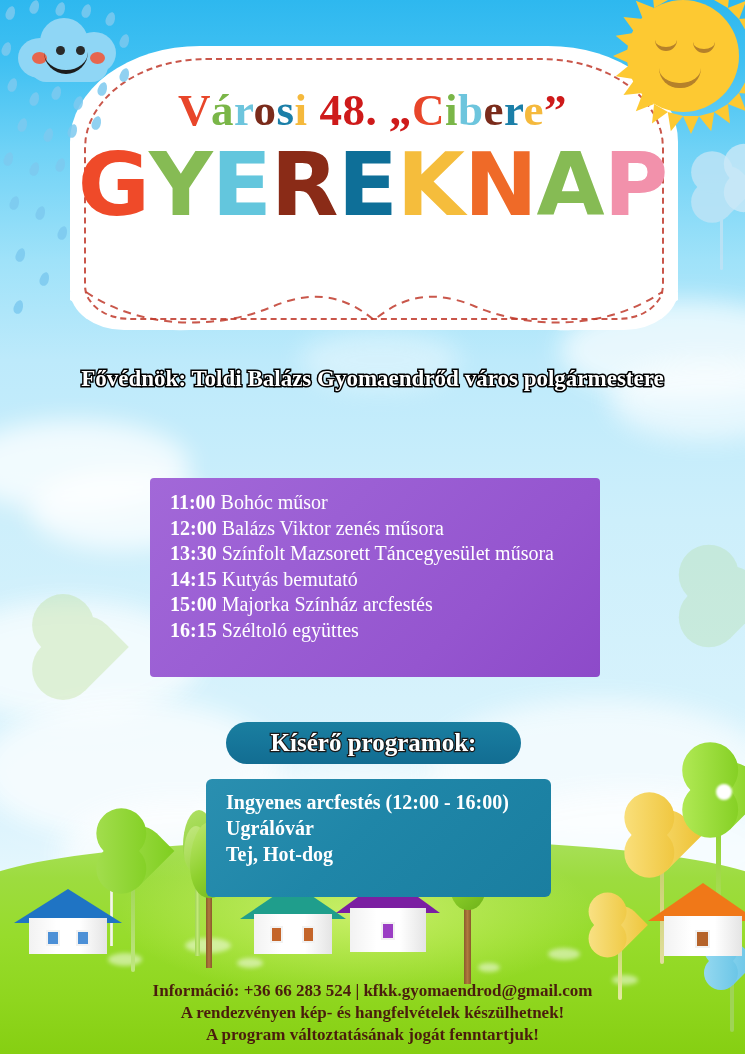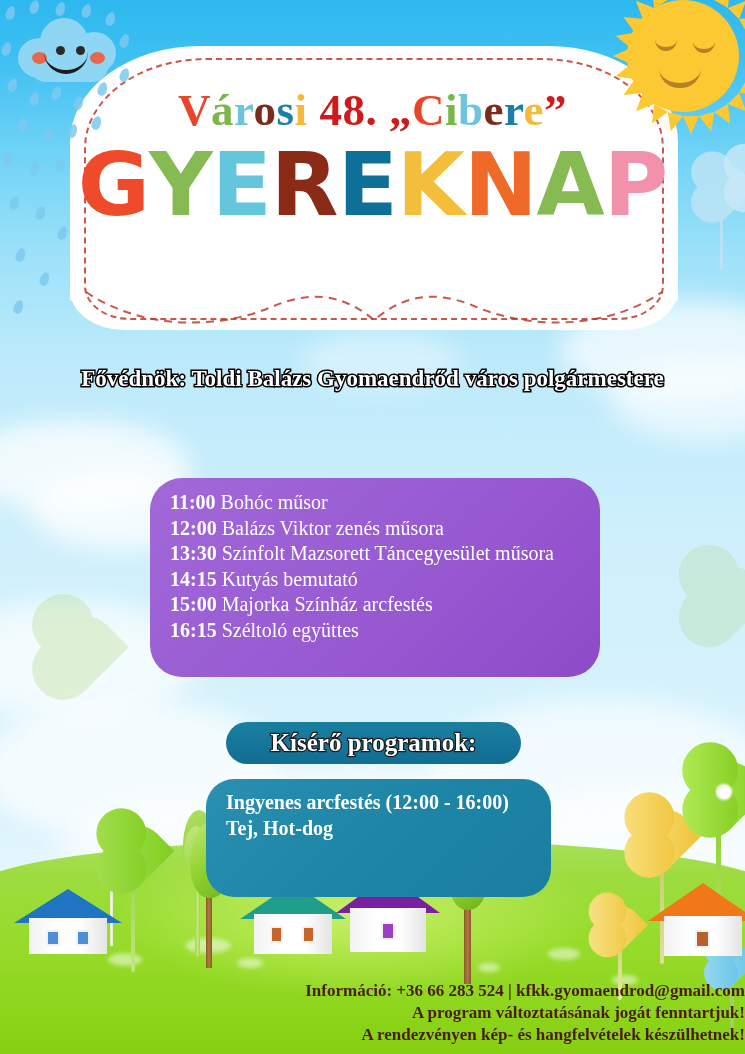--- a/index.html
+++ b/index.html
@@ -167,27 +167,27 @@
     background: linear-gradient(to bottom,#9333cf 0%, #8f2fcd 45%, #8e2ec9 100%);
   }
   #banner-side {
     left:226px; top:722px; width:295px;
     background: linear-gradient(to bottom,#1a7fa0 0%, #16769a 50%, #126d92 100%);
   }
 
   
   #box-fun {
     position:absolute; left:150px; top:478px; width:450px; height:199px;
-    border-radius:32px;
+    border-radius:4px;
     background: linear-gradient(135deg,#a268d8 0%, #9b5fd4 35%, #9555cf 70%, #8d4ac9 100%);
     padding:12px 0 0 20px;
   }
   #box-side {
     position:absolute; left:206px; top:779px; width:345px; height:118px;
-    border-radius:28px;
+    border-radius:6px;
     background: linear-gradient(135deg,#2a8fb0 0%, #1f86a8 45%, #1a7ea0 100%);
     padding:10px 0 0 20px;
   }
   .prog-row {
     font-family:"Liberation Serif","DejaVu Serif",serif;
     font-size:20px; line-height:25.5px;
     color:#ffffff;
     white-space:nowrap;
   }
   .prog-row .t { font-weight:bold; }
@@ -195,21 +195,21 @@
     font-family:"Liberation Serif","DejaVu Serif",serif;
     font-size:20px; line-height:26px;
     font-weight:bold;
     color:#ffffff;
     white-space:nowrap;
   }
 
   
   #footer {
     position:absolute; left:0; right:0; bottom:8px;
-    text-align:right;
+    text-align:center;
     font-family:"Liberation Serif","DejaVu Serif",serif;
     font-weight:bold;
     color:#4a1d0d;
   }
   #footer div { font-size:17px; line-height:22px; white-space:nowrap; }
 
   
   .house { position:absolute; }
   .house .body {
     position:absolute; bottom:0; left:0; right:0;
@@ -468,22 +468,23 @@
       <div class="prog-row"><span class="t">12:00</span><span> Balázs Viktor zenés műsora</span></div>
       <div class="prog-row"><span class="t">13:30</span><span> Színfolt Mazsorett Táncegyesület műsora</span></div>
       <div class="prog-row"><span class="t">14:15</span><span> Kutyás bemutató</span></div>
       <div class="prog-row"><span class="t">15:00</span><span> Majorka Színház arcfestés</span></div>
       <div class="prog-row"><span class="t">16:15</span><span> Széltoló együttes</span></div>
     </div>
 
   <div class="banner" id="banner-side">Kísérő programok:</div>
   <div id="box-side">
       <div class="side-row">Ingyenes arcfestés (12:00 - 16:00)</div>
+      <div class="side-row">Ugrálóvár</div>
       <div class="side-row">Tej, Hot-dog</div>
     </div>
 
   <div id="footer">
     <div>Információ:  +36 66 283 524 | kfkk.gyomaendrod@gmail.com</div>
+    <div>A rendezvényen kép- és hangfelvételek készülhetnek!</div>
     <div>A program változtatásának jogát fenntartjuk!</div>
-    <div>A rendezvényen kép- és hangfelvételek készülhetnek!</div>
   </div>
 
 </div>
 
 </body></html>

